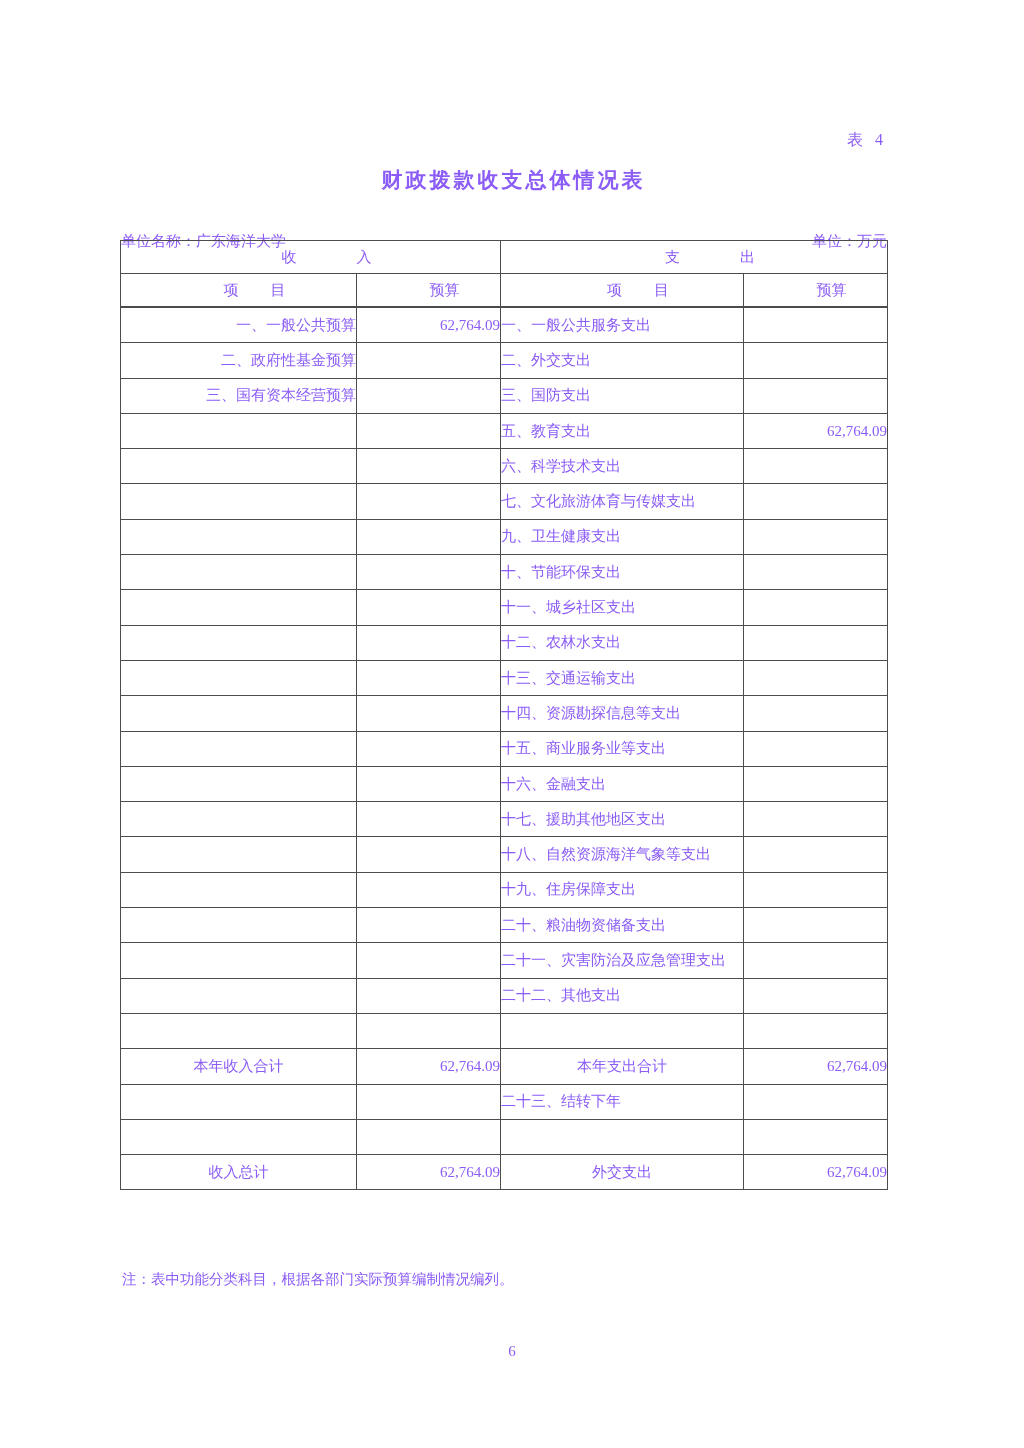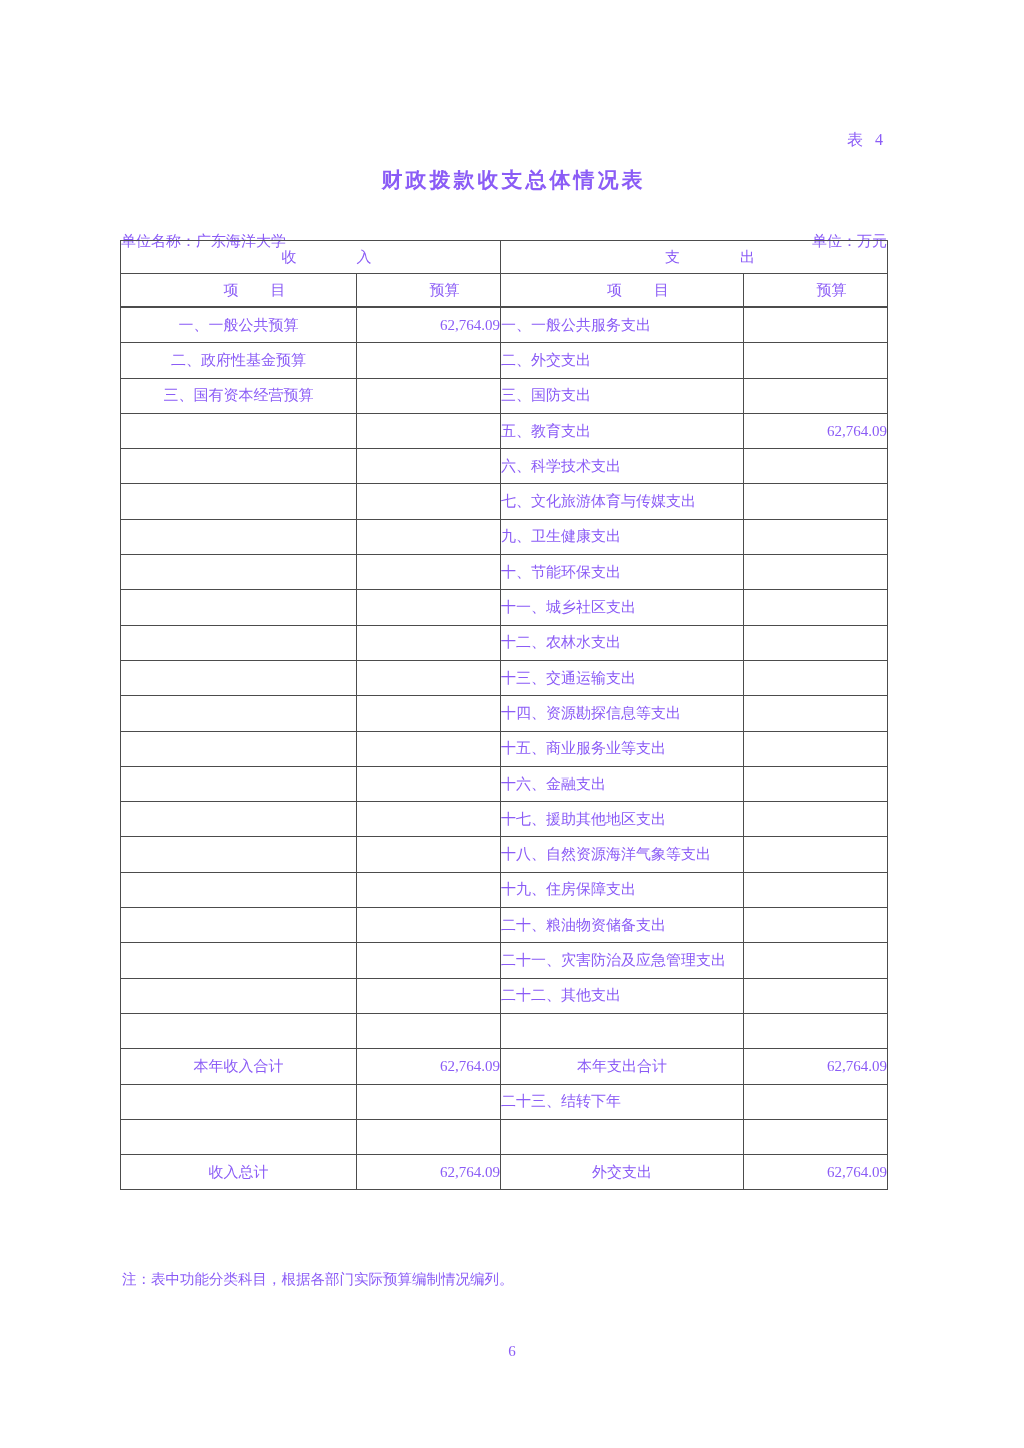--- a/index.html
+++ b/index.html
@@ -49,21 +49,21 @@
     font-size: 15px;
     white-space: nowrap;
     overflow: hidden;
     padding: 0;
   }
   .budget-table thead th { height: 32px; text-align: center; padding-left: 32px; }
   .budget-table thead tr.subhead th { border-bottom-width: 2px; }
   .budget-table tbody td { height: 34.3px; }
   .sp-wide { letter-spacing: 60px; margin-right: -60px; }
   .sp-mid  { letter-spacing: 32px; margin-right: -32px; }
-  .ti { text-align: center;  padding: 0 2px 0 3px; }
+  .ti { text-align: right;  padding: 0 2px 0 3px; }
   .te { text-align: left;  padding: 0 2px 0 6px; }
   .tn { text-align: right; padding: 0 3px 0 2px; }
   .tc { text-align: center; padding: 0; }
   .note {
     position: absolute;
     top: 1270px; left: 122px;
     font-size: 14.5px;
   }
   .page-num {
     position: absolute;

